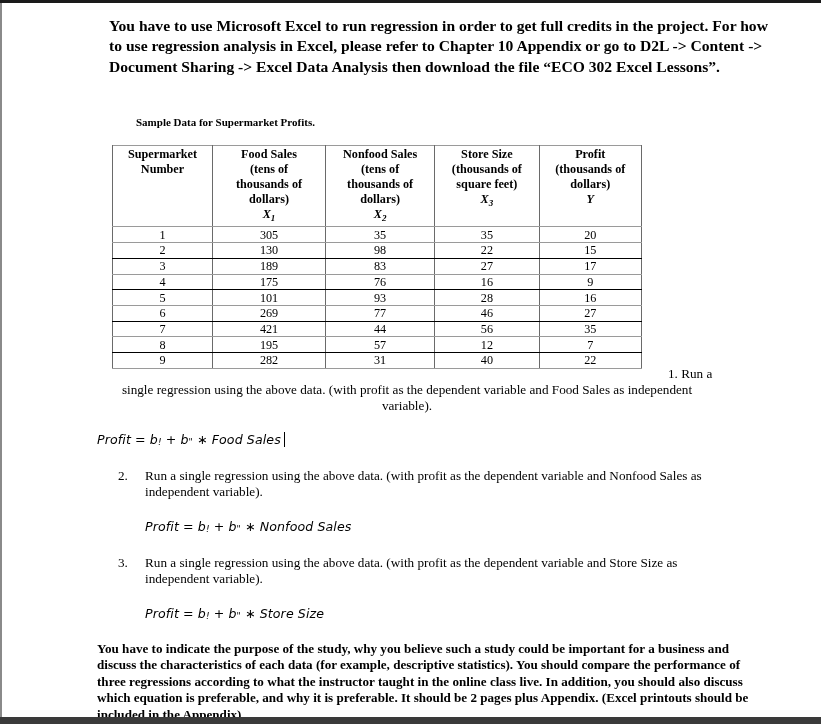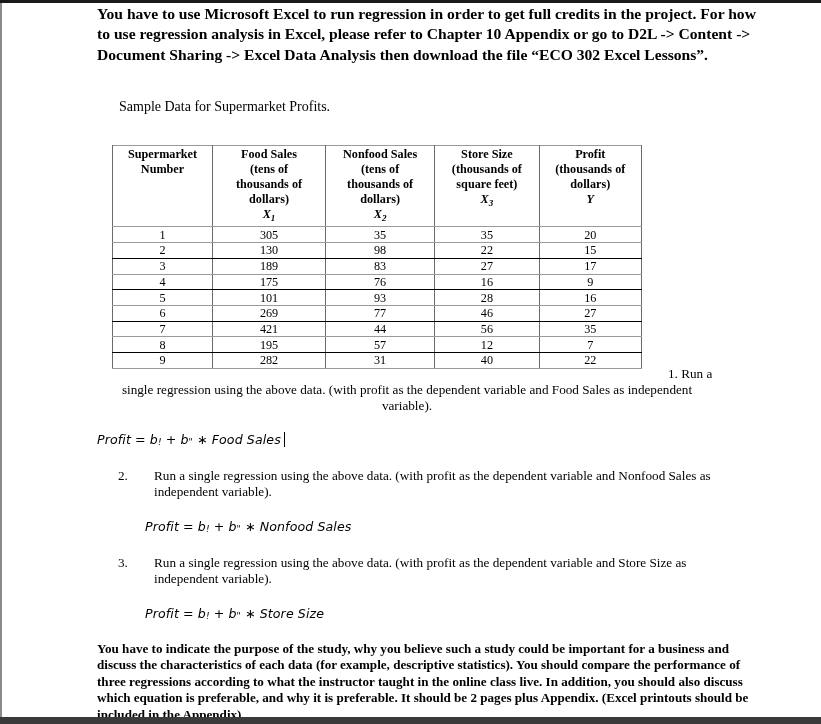--- a/index.html
+++ b/index.html
@@ -6,24 +6,24 @@
   body {
     width: 821px; height: 724px; overflow: hidden; background: #ffffff;
     position: relative; font-family: "Liberation Serif", serif; color: #000;
   }
   .top-bar { position: absolute; left: 0; top: 0; width: 821px; height: 3px; background: #1a1a1a; }
   .left-rule { position: absolute; left: 0; top: 3px; width: 2px; height: 714px; background: #8a8a8a; }
   .bottom-bar { position: absolute; left: 0; top: 717px; width: 821px; height: 7px; background: #3a3a3a; }
 
   .intro {
     position: absolute; left: 97px; top: 4px; width: 660px;
-    font-weight: bold; font-size: 15.6px; line-height: 20.4px; margin: 0;
+    font-weight: bold; font-size: 15.6px; line-height: 20.4px; margin: 12px;
   }
   .caption {
-    position: absolute; left: 119px; top: 99px; font-weight: normal; font-size: 14px; margin: 0;
+    position: absolute; left: 119px; top: 99px; font-weight: bold; font-size: 11px; margin: 17px;
   }
 
   table.data {
     position: absolute; left: 112px; top: 145px; width: 530px;
     border-collapse: collapse; font-size: 12.2px; text-align: center;
     border: 1px solid #9a9a9a;
   }
   table.data th, table.data td { border-left: 1px solid #6a6a6a; border-right: 1px solid #6a6a6a; padding: 0 15px; }
   table.data th { font-weight: bold; vertical-align: top; line-height: 15px; padding-top: 1px; border-bottom: 1px solid #9a9a9a; }
   table.data td { height: 14.7px; line-height: 14px; border-bottom: 1px solid #000; }
@@ -35,21 +35,21 @@
   .q1-lead { position: absolute; left: 668px; top: 366px; font-size: 13.2px; }
   .q1-body { position: absolute; left: 97px; top: 382px; width: 620px; font-size: 13.2px; line-height: 16px; margin: 0; text-align: center; }
   .formula {
     position: absolute; font-family: "DejaVu Sans", sans-serif; font-style: italic; font-size: 12.6px; letter-spacing: 0.1px;
   }
   .formula .small { font-size: 9px; vertical-align: -1px; }
   .cursor { display: inline-block; width: 1px; height: 15px; background: #000; vertical-align: -3px; margin-left: 3px; }
 
   .q-item { position: absolute; left: 118px; width: 600px; font-size: 13.2px; line-height: 16px; }
   .q-item .num { position: absolute; left: 0; top: 0; }
-  .q-item .txt { margin-left: 36px; display: block; font-family: Liberation Serif, serif; }
+  .q-item .txt { margin-left: 27px; display: block; font-family: Liberation Serif, serif; }
 
   .closing {
     position: absolute; left: 97px; top: 641px; width: 660px; margin: 0;
     font-weight: bold; font-size: 13.1px; line-height: 16.4px;
   }
 </style>
 </head>
 <body>
 
 <div class="top-bar"></div>

